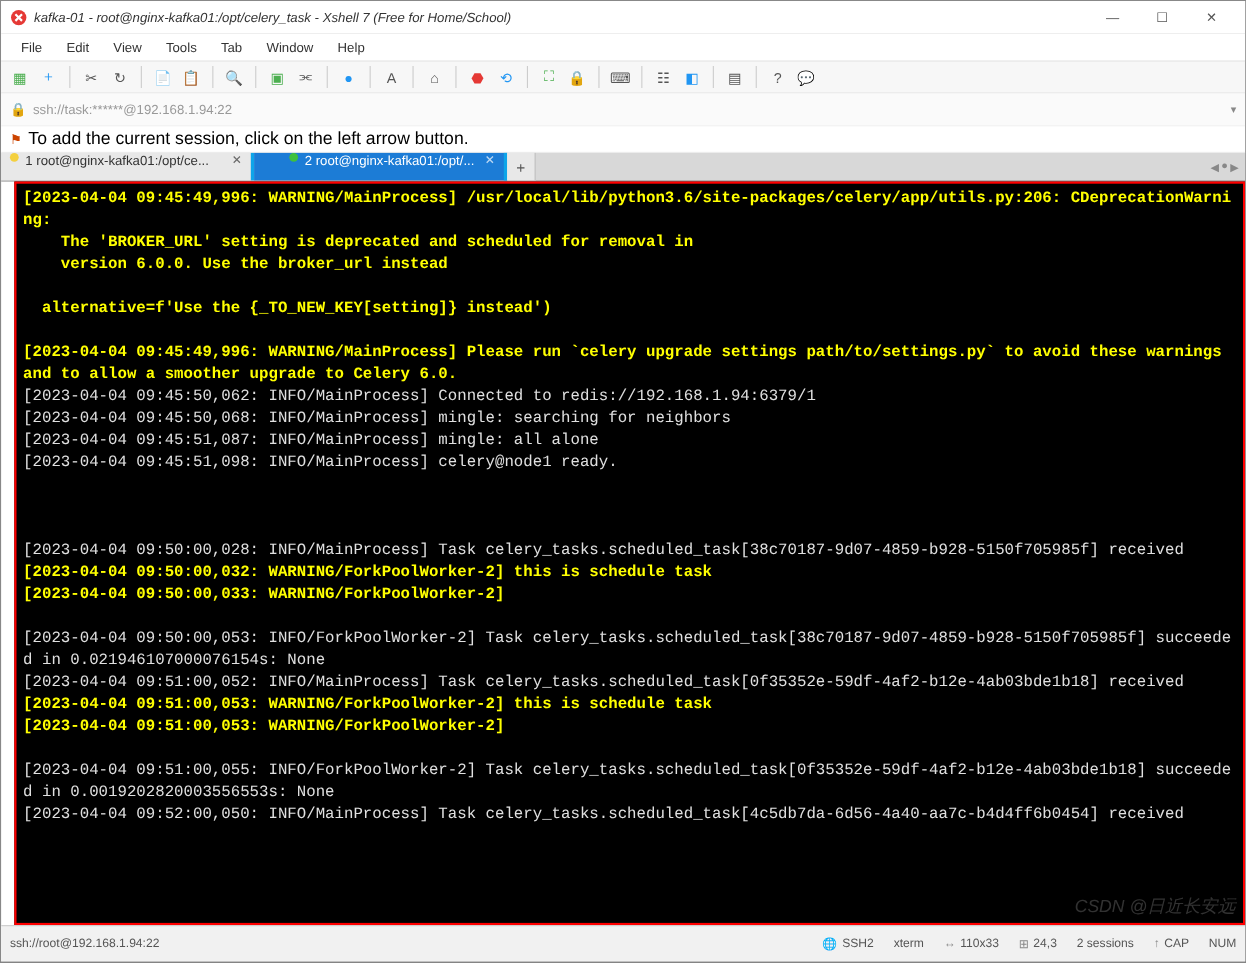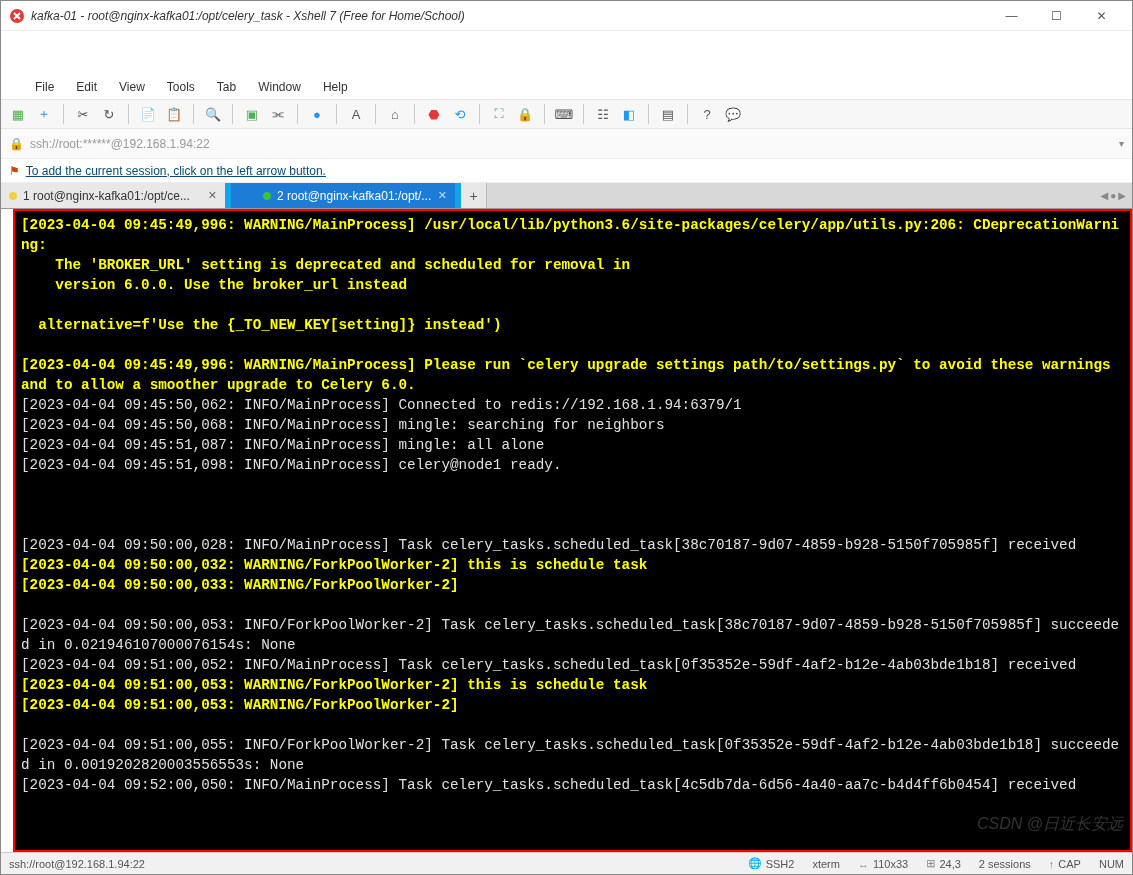--- a/index.html
+++ b/index.html
@@ -2,47 +2,47 @@
 <html><head>
 <meta charset="utf-8">
 <style>
 * { margin:0; padding:0; box-sizing:border-box; }
 body { font-family: "Segoe UI", Tahoma, sans-serif; font-size:12px; background:#fff; width:1133px; height:875px; display:flex; flex-direction:column; border:1px solid #888; overflow:hidden; }
 .title-bar { height:30px; display:flex; align-items:center; padding:0 8px; background:#fff; border-bottom:1px solid #eee; }
 .title-bar .app-icon { width:16px; height:16px; margin-right:6px; }
 .title-bar .title { flex:1; color:#333; font-size:12px;font-style:italic; }
 .win-ctrl { display:flex; gap:0; }
 .win-ctrl .btn { width:45px; height:30px; display:flex; align-items:center; justify-content:center; color:#555; font-size:12px; }
-.menu-bar { height:24px; display:flex; align-items:center; padding:0 24px; gap:2px; background:#fff;margin-top:44px; }
+.menu-bar { height:24px; display:flex; align-items:center; padding:0 8px; gap:2px; background:#fff; }
 .menu-bar .m { padding:2px 10px; color:#333; font-size:12px; }
 .toolbar { height:30px; display:flex; align-items:center; padding:0 6px; gap:4px; background:#f7f7f7; border-top:1px solid #e5e5e5; border-bottom:1px solid #e5e5e5; }
 .toolbar .tb { width:22px; height:22px; display:flex; align-items:center; justify-content:center; color:#555; border-radius:2px; font-size:13px; }
 .toolbar .sep { width:1px; height:20px; background:#ccc; margin:0 4px; }
 .address-bar { height:30px; display:flex; align-items:center; padding:0 8px; gap:6px; background:#fafafa; border-bottom:1px solid #eee; }
 .address-bar .lock { color:#c0a050; font-size:12px; }
 .address-bar .url { flex:1; color:#999; font-size:12px; }
 .address-bar .dd { color:#888; font-size:10px; }
 .hint-bar { height:24px; display:flex; align-items:center; padding:0 8px; gap:6px; background:#fff; border-bottom:1px solid #eee; }
 .hint-bar .flag { color:#c40; font-size:12px; }
-.hint-bar .hint { color:#0c4a6e; font-size:12px;text-decoration:underline; }
+.hint-bar .hint { color:#000000; font-size:16px; }
 .tab-bar { height:26px; display:flex; align-items:stretch; background:#d8d8d8; border-bottom:1px solid #999; }
-.tab { display:flex; align-items:center; padding:0 8px; gap:6px; font-size:12px; border-right:6px solid #0ea5e9; min-width:230px; }
+.tab { display:flex; padding:0 8px; gap:6px; font-size:12px; border-right:3px solid #0ea5e9; min-width:230px; }
 .tab.inactive { background:#e8e8e8; color:#333; }
 .tab.active { background:#1c7cd6; color:#fff;padding-left:32px; }
 .tab .dot { width:8px; height:8px; border-radius:50%; }
 .tab.inactive .dot { background:#f4d03f; }
 .tab.active .dot { background:#3ec03e; }
 .tab .close { margin-left:auto; font-size:11px; opacity:.7; }
 .addtab { width:26px; display:flex; align-items:center; justify-content:center; background:#e8e8e8; color:#555; font-size:14px; border-right:1px solid #bbb; }
 .nav-arrows { margin-left:auto; display:flex; gap:2px; padding:0 6px; align-items:center; }
 .nav-arrows .ar { color:#888; font-size:10px; }
 .terminal { flex:1; background:#000; border:2px solid #f00; overflow:hidden; padding:4px 6px; font-family:"Consolas","Courier New",monospace; font-size:14.3px; line-height:20px; white-space:pre-wrap; word-break:break-all;margin-left:12px; }
 .terminal .y { color:#ffff00; font-weight:bold; }
 .terminal .w { color:#e0e0e0; }
-.status-bar { height:22px; display:flex; align-items:center; padding:0 8px; gap:18px; background:#f1f1f1; border-top:1px solid #ccc; font-size:11px; color:#555; }
+.status-bar { height:33px; display:flex; align-items:center; padding:0 8px; gap:18px; background:#f1f1f1; border-top:1px solid #ccc; font-size:11px; color:#555; }
 .status-bar .grow { flex:1; }
 .status-bar .cell { display:flex; align-items:center; gap:4px; }
 .status-bar .ico { font-size:11px; color:#888; }
 .watermark { position:absolute; right:10px; bottom:40px; color:rgba(200,200,200,.25); font-size:16px; font-style:italic; pointer-events:none; }
 </style>
 </head>
 <body>
 
 <div class="title-bar">
   <svg class="app-icon" viewBox="0 0 16 16">
@@ -100,21 +100,21 @@
   <div class="tb" style="color:#2196f3">◧</div>
   <div class="sep"></div>
   <div class="tb">▤</div>
   <div class="sep"></div>
   <div class="tb">?</div>
   <div class="tb">💬</div>
 </div>
 
 <div class="address-bar">
   <span class="lock">🔒</span>
-  <div class="url">ssh://root:******@192.168.1.94:22</div>
+  <div class="url">ssh://task:******@192.168.1.94:22</div>
   <span class="dd">▾</span>
 </div>
 
 <div class="hint-bar">
   <span class="flag">⚑</span>
   <div class="hint">To add the current session, click on the left arrow button.</div>
 </div>
 
 <div class="tab-bar">
   <div class="tab inactive">

